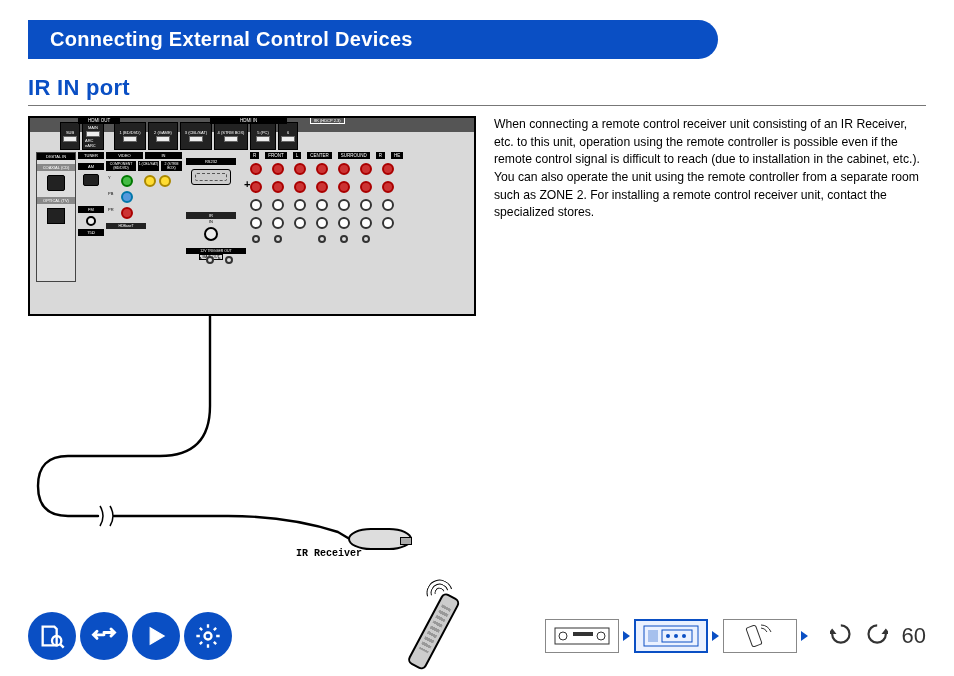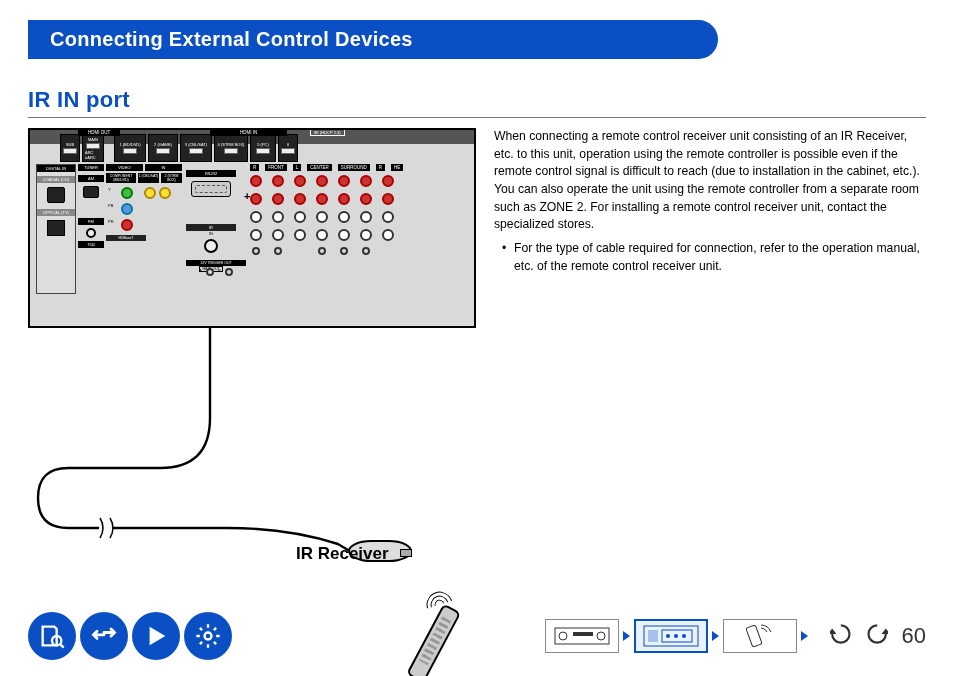--- a/index.html
+++ b/index.html
@@ -1,21 +1,21 @@
 <!DOCTYPE html>
 <html><head>
 <meta charset="utf-8">
 <style>
   * { box-sizing: border-box; margin: 0; padding: 0; }
   html, body { width: 954px; height: 676px; font-family: Arial, Helvetica, sans-serif; background: #fff; color: #000; }
   .page { position: relative; width: 954px; height: 676px; padding: 20px 28px 0 28px; }
   .breadcrumb { position: absolute; top: 18px; right: 28px; font-size: 20px; font-weight: 700; color: #c5c8cb; letter-spacing: 0.5px; }
   .title-bar { display: flex; align-items: center; }
   .title-pill { background: #0a4fc4; color: #fff; font-weight: 700; font-size: 20px; padding: 8px 22px 8px 22px; border-radius: 0 26px 26px 0; letter-spacing: 0.3px; flex: 0 0 auto; width: 690px; }
-  .section-title { color: #0a4fc4; font-weight: 700; font-size: 22px; margin: 28px 0 4px 0; letter-spacing: 0.3px; }
+  .section-title { color: #0a4fc4; font-weight: 700; font-size: 22px; margin: 16px 0 4px 0; letter-spacing: 0.3px; }
   .hr { height: 1px; background: #777; margin-bottom: 10px; }
   .cols { display: flex; gap: 18px; }
   .left { width: 448px; }
   .right { flex: 1; font-size: 12.2px; line-height: 1.45; }
   .right p { margin-bottom: 6px; }
   .right ul { list-style: none; padding-left: 8px; }
   .right li { position: relative; padding-left: 12px; }
   .right li::before { content: "•"; position: absolute; left: 0; top: 0; }
   
   .diagram { position: relative; width: 448px; height: 200px; border: 2px solid #000; background: linear-gradient(#555 0 14px, #d9d9d9 14px 100%); overflow: hidden; }
@@ -45,21 +45,21 @@
   .jack { width: 14px; height: 14px; border-radius: 50%; border: 2px solid #000; background: #eee; margin: 3px auto; }
   .triggers { position: absolute; left: 156px; top: 130px; width: 60px; }
   .rca-grid { position: absolute; left: 220px; top: 34px; right: 6px; bottom: 10px; }
   .rca-hdr { display: flex; gap: 6px; margin-bottom: 4px; }
   .rca-hdr span { font-size: 4.5px; background:#000; color:#fff; padding:1px 3px; }
   .rca-cols { display: flex; gap: 10px; }
   .rca-col { display: flex; flex-direction: column; gap: 6px; align-items: center; }
   .plus { position:absolute; left:214px; top:60px; font-size:11px; font-weight:700; }
   
   .below { position: relative; width: 448px; height: 260px; }
-  .ir-label { position: absolute; left: 268px; top: 216px; font-size: 17px; font-weight: 700; }
+  .ir-label { position: absolute; left: 268px; top: 232px; font-size: 10px; font-weight: 700; font-family: Liberation Mono, monospace; }
   .ir-receiver { position: absolute; left: 320px; top: 212px; width: 64px; height: 22px; background: #ddd; border: 2px solid #000; border-radius: 50%/70%; }
   .ir-receiver::after{content:"";position:absolute; right:-2px; top:7px; width:10px; height:6px; background:#aaa; border:1px solid #000;}
   .remote { position: absolute; left: 380px; top: 270px; width: 54px; height: 90px; transform: rotate(28deg); }
   .remote-body { width: 20px; height: 80px; background: #ccc; border: 2px solid #000; border-radius: 6px; position: absolute; left: 16px; top: 6px; }
   .remote-body::before { content: ""; position: absolute; top: 10px; left: 3px; right: 3px; height: 50px; background: repeating-linear-gradient(#999 0 3px, #ccc 3px 6px); }
   .remote-signal { position: absolute; left: -6px; top: -4px; width: 30px; height: 30px; }
   .remote-signal span { position:absolute; border:1.5px solid #000; border-radius:50%; border-right-color:transparent; border-bottom-color:transparent;}
   .remote-signal .s1{width:10px;height:10px;left:14px;top:8px;}
   .remote-signal .s2{width:18px;height:18px;left:10px;top:4px;}
   .remote-signal .s3{width:26px;height:26px;left:6px;top:0;}
@@ -299,23 +299,20 @@
               <span class="s2"></span>
               <span class="s3"></span>
             </div>
           <div class="remote-body"></div>
         </div>
       </div>
     </div>
 
     <div class="right">
       <p>When connecting a remote control receiver unit consisting of an IR Receiver, etc. to this unit, operation using the remote controller is possible even if the remote control signal is difficult to reach (due to installation in the cabinet, etc.). You can also operate the unit using the remote controller from a separate room such as ZONE 2. For installing a remote control receiver unit, contact the specialized stores.</p>
-      <ul>
-        <li>For the type of cable required for connection, refer to the operation manual, etc. of the remote control receiver unit.</li>
-      </ul>
     </div>
   </div>
 
   <div class="footer">
     <div class="round-btn">
       <svg viewBox="0 0 24 24">
           <path d="M4 4h10l2 2v14H4z" fill="none" stroke="#fff" stroke-width="2"></path>
           <circle cx="16" cy="16" r="4" fill="none" stroke="#fff" stroke-width="2"></circle>
           <path d="M19 19l3 3" stroke="#fff" stroke-width="2"></path>
         </svg>

